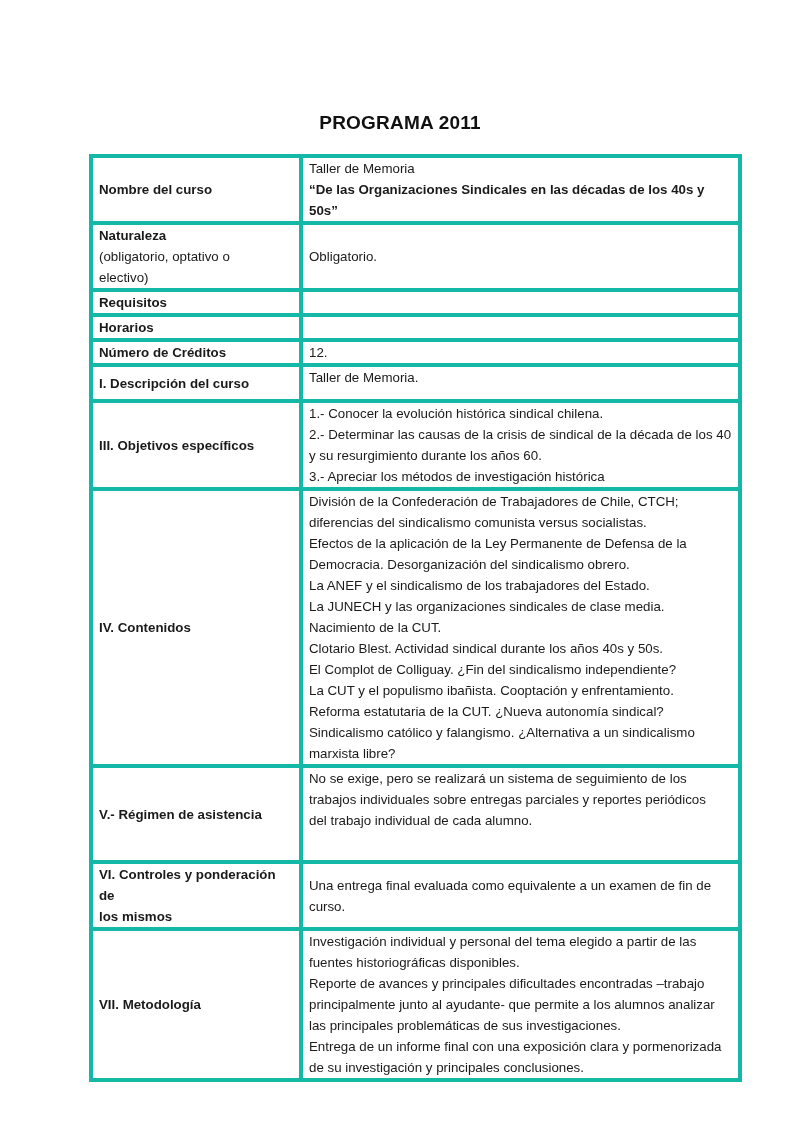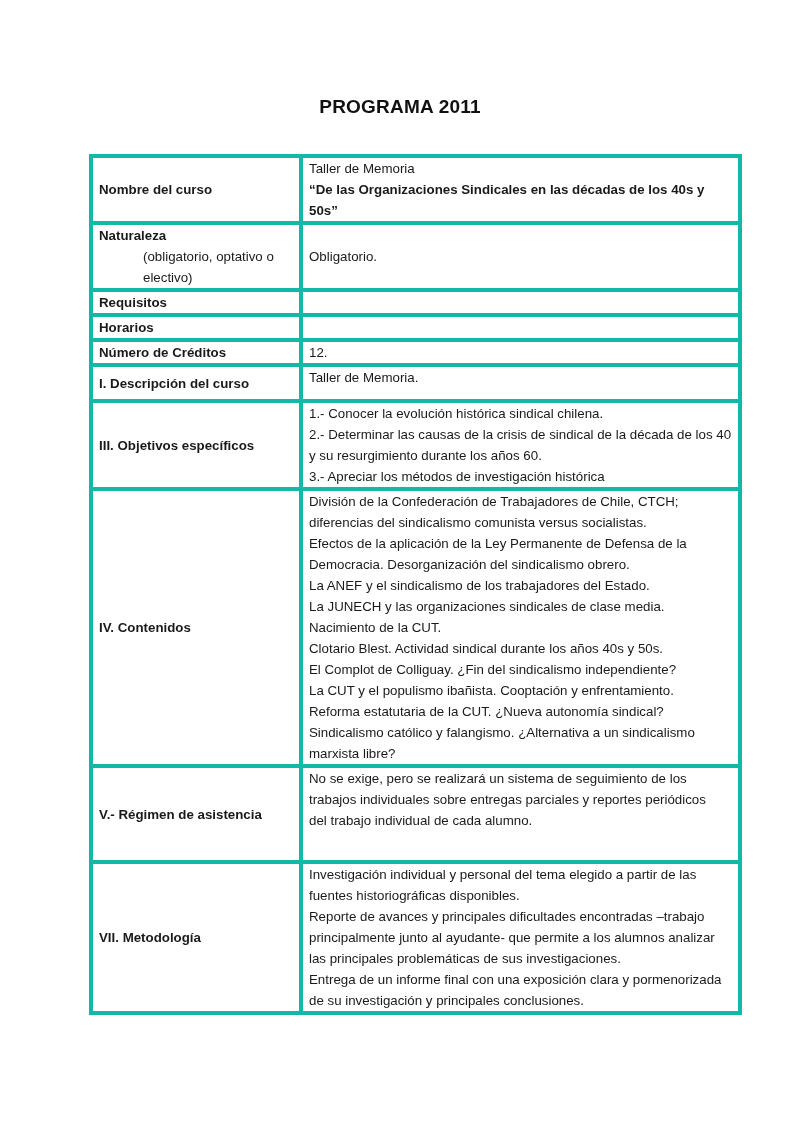--- a/index.html
+++ b/index.html
@@ -9,21 +9,21 @@
     }
     body {
       width: 800px;
       height: 1130px;
       position: relative;
       font-family: "Liberation Sans", "DejaVu Sans", sans-serif;
       color: #1a1a1a;
     }
     .page-title {
       position: absolute;
-      top: 96px;
+      top: 112px;
       left: 0;
       width: 800px;
       text-align: center;
       font-size: 19px;
       font-weight: bold;
       letter-spacing: 0.2px;
       color: #111;
     }
     table.program {
       position: absolute;
@@ -39,21 +39,20 @@
       border: 4px solid #14b8a6;
       vertical-align: middle;
       padding: 0 6px;
     }
     td.label {
       width: 194px;
       font-weight: bold;
     }
     td.label .sub {
       font-weight: normal;
-      margin-left: 44px;
     }
     td.value {
       width: 423px;
     }
     td.value.top {
       vertical-align: top;
     }
     .line { display: block; }
     .bold { font-weight: bold; }
   </style>
@@ -134,20 +133,30 @@
 
   <tr style="height:96px;">
     <td class="label">V.- Régimen de asistencia</td>
     <td class="value top">
       <span class="line">No se exige, pero se realizará un sistema de seguimiento de los</span>
       <span class="line">trabajos individuales sobre entregas parciales y reportes periódicos</span>
       <span class="line">del trabajo individual de cada alumno.</span>
     </td>
   </tr>
 
+  <tr style="height:44px;">
+    <td class="label">
+      <span class="line">VI. Controles y ponderación de</span>
+      <span class="line">los mismos</span>
+    </td>
+    <td class="value">
+      <span class="line">Una entrega final evaluada como equivalente a un examen de fin de</span>
+      <span class="line">curso.</span>
+    </td>
+  </tr>
 
   <tr style="height:146px;">
     <td class="label">VII. Metodología</td>
     <td class="value">
       <span class="line">Investigación individual y personal del tema elegido a partir de las</span>
       <span class="line">fuentes historiográficas disponibles.</span>
       <span class="line">Reporte de avances y principales dificultades encontradas –trabajo</span>
       <span class="line">principalmente junto al ayudante- que permite a los alumnos analizar</span>
       <span class="line">las principales problemáticas de sus investigaciones.</span>
       <span class="line">Entrega de un informe final con una exposición clara y pormenorizada</span>

